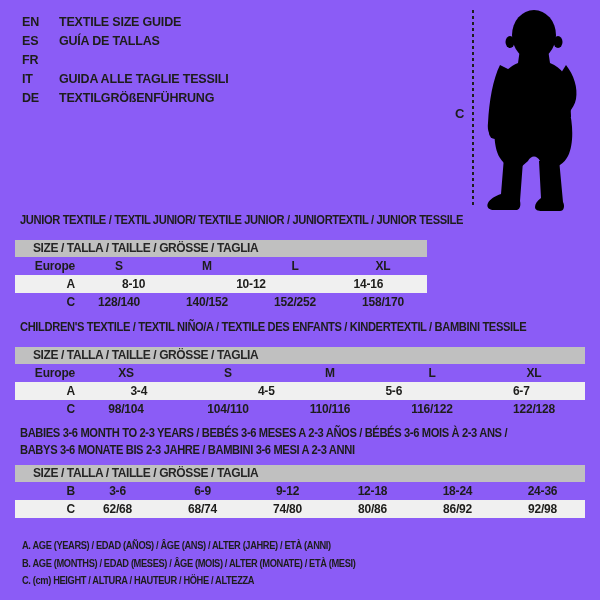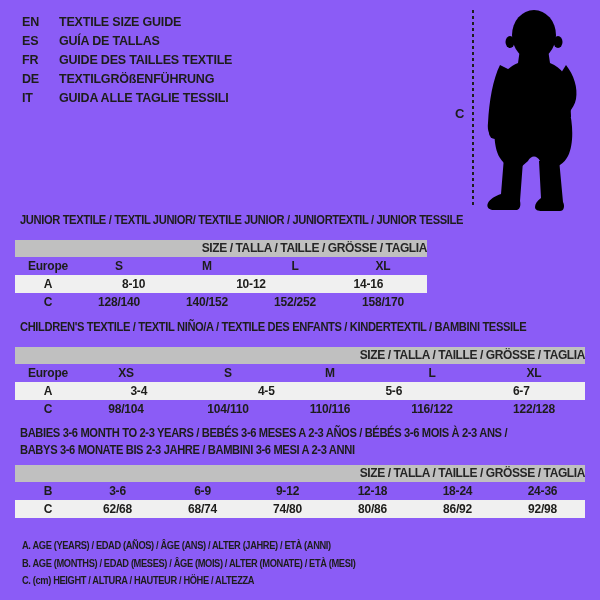--- a/index.html
+++ b/index.html
@@ -23,24 +23,24 @@
   
   .sec-title {
     position:absolute; left:20px; font-size:12px; line-height:17px;
     letter-spacing:-0.4px; white-space:nowrap;
     transform:scaleX(0.93); transform-origin:0 50%;
   }
   
   .table { position:absolute; left:15px; font-size:12px; letter-spacing:-0.2px; }
   .t-bar {
     height:17px; line-height:17px; padding-left:18px;
-    color:#262626; letter-spacing:-0.4px; overflow:hidden; white-space:nowrap;text-align:right;
+    color:#262626; letter-spacing:-0.4px; overflow:hidden; white-space:nowrap;
   }
   .t-row  { display:flex; height:18px; line-height:18px; }
-  .t-label{ width:60px; padding-left:6px; text-align:center; }
+  .t-label{ width:60px; padding-left:6px; text-align:right; }
   .t-cell { flex:1; text-align:center; }
   
   .footnotes { position:absolute; left:22px; top:537px; font-size:10px; line-height:17.5px; }
   .footnotes div { letter-spacing:-0.4px; white-space:nowrap; transform:scaleX(0.93); transform-origin:0 50%; }
 </style>
 </head>
 <body>
 
 <div class="page">
 
@@ -48,29 +48,28 @@
     <div class="lang-row">
       <span class="lang-code">EN</span>
       <span class="lang-label">TEXTILE SIZE GUIDE</span>
     </div>
     <div class="lang-row">
       <span class="lang-code">ES</span>
       <span class="lang-label">GUÍA DE TALLAS</span>
     </div>
     <div class="lang-row">
       <span class="lang-code">FR</span>
-      <span class="lang-label">GUIDE DES TAILLES TEXTILE</span>
+    </div>
+    <div class="lang-row">
+      <span class="lang-code">IT</span>
+      <span class="lang-label">GUIDA ALLE TAGLIE TESSILI</span>
     </div>
     <div class="lang-row">
       <span class="lang-code">DE</span>
       <span class="lang-label">TEXTILGRÖßENFÜHRUNG</span>
-    </div>
-    <div class="lang-row">
-      <span class="lang-code">IT</span>
-      <span class="lang-label">GUIDA ALLE TAGLIE TESSILI</span>
     </div>
   </div>
 
   <div class="height-line"></div>
   <div class="height-label">C</div>
   <svg class="baby-svg" width="112" height="206" viewBox="0 0 112 206" aria-hidden="true">
     <g fill="#000000">
       <ellipse cx="47" cy="30" rx="22" ry="25"></ellipse>
       <ellipse cx="23" cy="37" rx="4.5" ry="6"></ellipse>
       <ellipse cx="71" cy="37" rx="4.5" ry="6"></ellipse>

